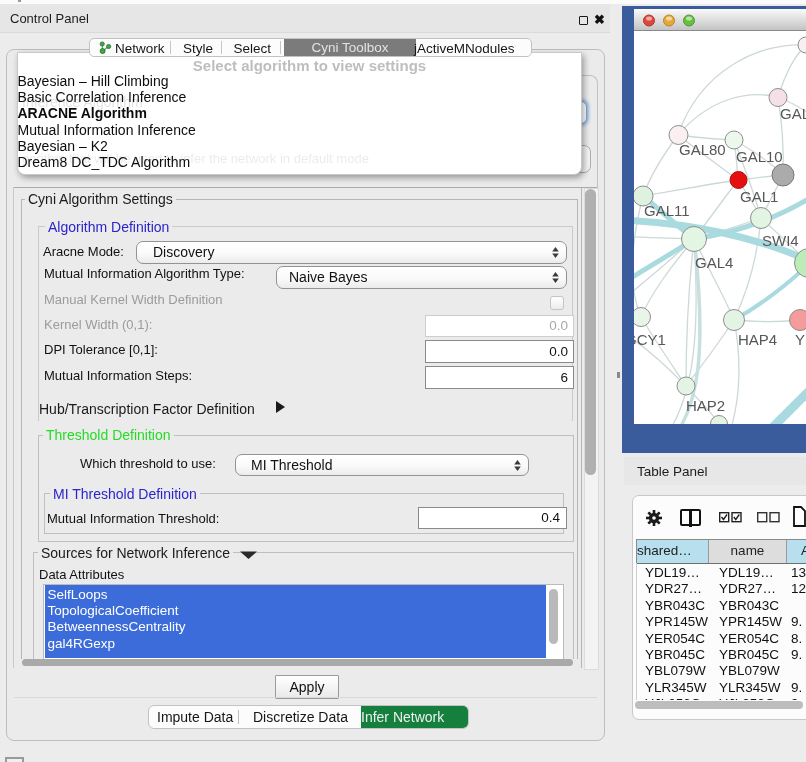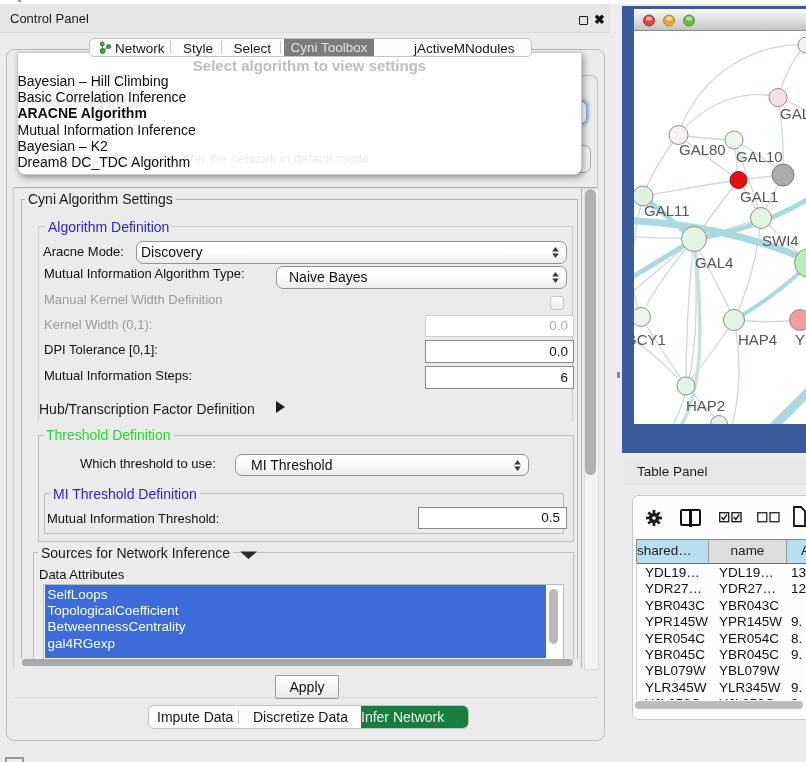--- a/index.html
+++ b/index.html
@@ -31,21 +31,21 @@
     <circle cx="3.2" cy="3" r="2.1" fill="#44A644" stroke="#1F6F1F" stroke-width="0.8"></circle>
     <circle cx="3.6" cy="10" r="2.5" fill="#44A644" stroke="#1F6F1F" stroke-width="0.8"></circle>
     <circle cx="9.6" cy="5.5" r="2.1" fill="#44A644" stroke="#1F6F1F" stroke-width="0.8"></circle>
   </svg>
   <div class="abs" style="left:25px;top:1.5px;">Network</div>
   <div class="abs" style="left:80px;top:2px;width:1px;height:13px;background:#C6C6C6;"></div>
   <div class="abs" style="left:93px;top:1.5px;">Style</div>
   <div class="abs" style="left:131px;top:2px;width:1px;height:13px;background:#C6C6C6;"></div>
   <div class="abs" style="left:143.5px;top:1.5px;">Select</div>
   <div class="abs" style="left:190px;top:2px;width:1px;height:13px;background:#C6C6C6;"></div>
-  <div class="abs" style="left:194px;top:0;width:90px;height:17px;background:#7B7B7B;color:#E3E3E3;text-align:center;line-height:17px;">Cyni Toolbox</div>
+  <div class="abs" style="left:194px;top:0;width:132px;height:17px;background:#7B7B7B;color:#E3E3E3;text-align:center;line-height:17px;">Cyni Toolbox</div>
   <div class="abs" style="left:324px;top:1.5px;">jActiveMNodules</div>
 </div>
 
 <div class="abs" style="left:24px;top:75px;width:573px;height:112px;border-top:1px solid #C2C2C2;border-right:1px solid #C2C2C2;border-radius:0 8px 0 0;"></div>
 
 <div class="abs" style="left:136px;top:101px;width:449px;height:21px;border-radius:6px;background:#fff;border:1.5px solid #79A8D6;box-shadow:0 0 3px 1.5px rgba(110,160,210,.65);"></div>
 
 <div class="abs" style="left:24px;top:145px;width:565px;height:26px;border:1px solid #ADADAD;border-radius:7px;background:#F4F4F4;"></div>
 
 <div class="abs" style="left:13px;top:187px;width:584px;height:1px;background:#ABABAB;"></div>
@@ -57,21 +57,21 @@
 
 <div class="abs" style="left:22px;top:659px;width:551px;height:7px;background:#A9A9A9;border-radius:4px;"></div>
 
 <div class="abs" style="left:21px;top:199px;width:555px;height:459px;border:1px solid #B6B6B6;border-bottom:none;"></div>
 <div class="grplbl" style="left:25px;top:191px;color:#1a1a1a;">Cyni Algorithm Settings</div>
 
 <div class="abs" style="left:38px;top:226px;width:533px;height:194px;border:1px solid #CACACA;border-bottom:none;"></div>
 <div class="grplbl" style="left:45px;top:219px;color:#2B24CC;">Algorithm Definition</div>
 
 <div class="lbl abs" style="left:43px;top:244px;">Aracne Mode:</div>
-<div class="combo" style="left:136px;top:241px;width:429px;height:21px;line-height:21px;"><span style="padding-left:4px;">Discovery</span>
+<div class="combo" style="left:136px;top:241px;width:429px;height:21px;line-height:21px;"><span style="padding-left:16px;">Discovery</span>
   <svg class="abs" style="right:7px;top:5px;" width="7" height="11">
       <path d="M3.5 0 L6.8 4.6 H0.2 Z" fill="#3a3a3a"></path>
       <path d="M3.5 11 L6.8 6.4 H0.2 Z" fill="#3a3a3a"></path>
     </svg>
 </div>
 <div class="lbl abs" style="left:44px;top:266px;">Mutual Information Algorithm Type:</div>
 <div class="combo" style="left:276px;top:266px;width:289px;height:21px;line-height:21px;"><span style="padding-left:12px;">Naive Bayes</span>
   <svg class="abs" style="right:7px;top:5px;" width="7" height="11">
       <path d="M3.5 0 L6.8 4.6 H0.2 Z" fill="#3a3a3a"></path>
       <path d="M3.5 11 L6.8 6.4 H0.2 Z" fill="#3a3a3a"></path>
@@ -102,21 +102,21 @@
 <div class="combo" style="left:235px;top:454px;width:292px;height:20px;line-height:20px;"><span style="padding-left:15px;margin-top:44px;">MI Threshold</span>
   <svg class="abs" style="right:7px;top:5px;" width="7" height="11">
       <path d="M3.5 0 L6.8 4.6 H0.2 Z" fill="#3a3a3a"></path>
       <path d="M3.5 11 L6.8 6.4 H0.2 Z" fill="#3a3a3a"></path>
     </svg>
 </div>
 
 <div class="abs" style="left:44px;top:493px;width:518px;height:39px;border:1px solid #BFBFBF;"></div>
 <div class="grplbl" style="left:50px;top:486px;color:#2B24CC;">MI Threshold Definition</div>
 <div class="lbl abs" style="left:47px;top:511px;">Mutual Information Threshold:</div>
-<div class="field" style="left:418px;top:507px;width:141px;height:20px;line-height:20px;padding-right:6px;">0.5</div>
+<div class="field" style="left:418px;top:507px;width:141px;height:20px;line-height:20px;padding-right:6px;">0.4</div>
 
 <div class="abs" style="left:33px;top:552px;width:539px;height:106px;border:1px solid #BFBFBF;border-bottom:none;"></div>
 <div class="grplbl" style="left:38px;top:545px;color:#1a1a1a;">Sources for Network Inference</div>
 <svg class="abs" style="left:240px;top:551px;" width="17" height="8">
     <path d="M0 0.5 L17 0.5 L8.5 8 Z" fill="#2a2a2a"></path>
   </svg>
 <div class="lbl abs" style="left:39px;top:567px;">Data Attributes</div>
 
 <div class="abs" style="left:43px;top:584px;width:519px;height:74px;background:#fff;border:1px solid #BBB;border-bottom:none;"></div>
 <div class="abs" style="left:45px;top:585px;width:501px;height:73px;background:#3B6CD9;"></div>

